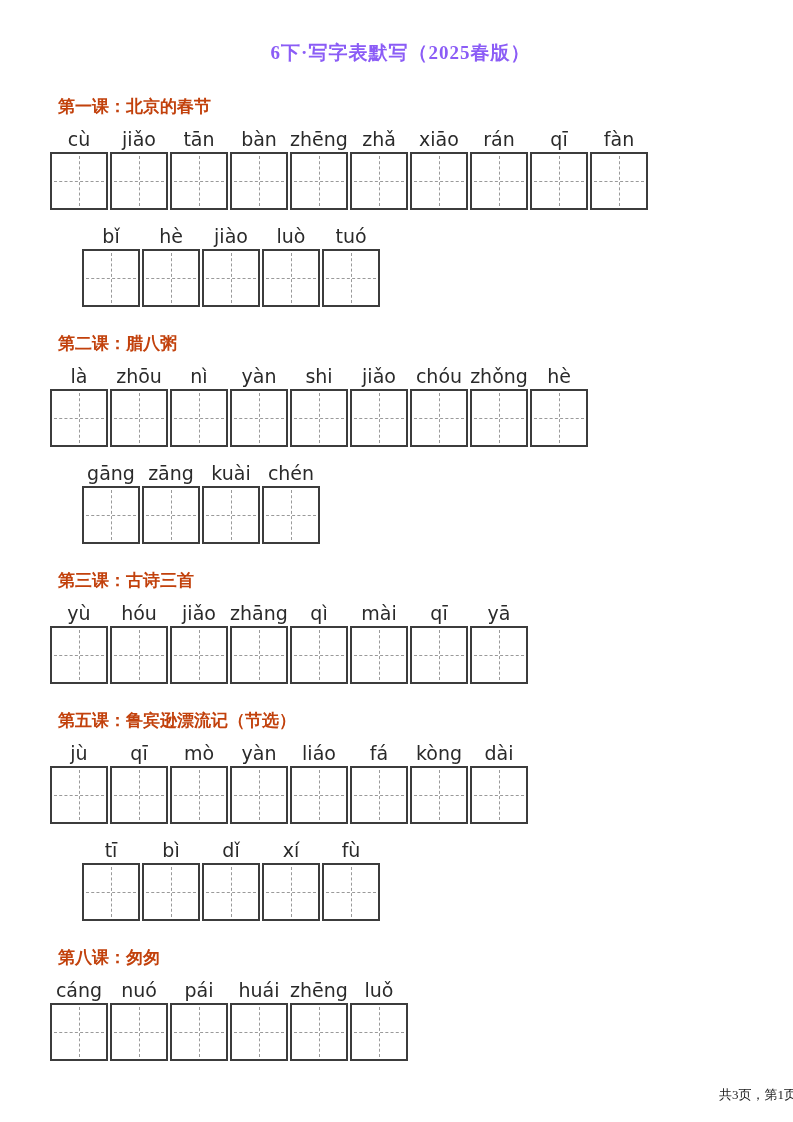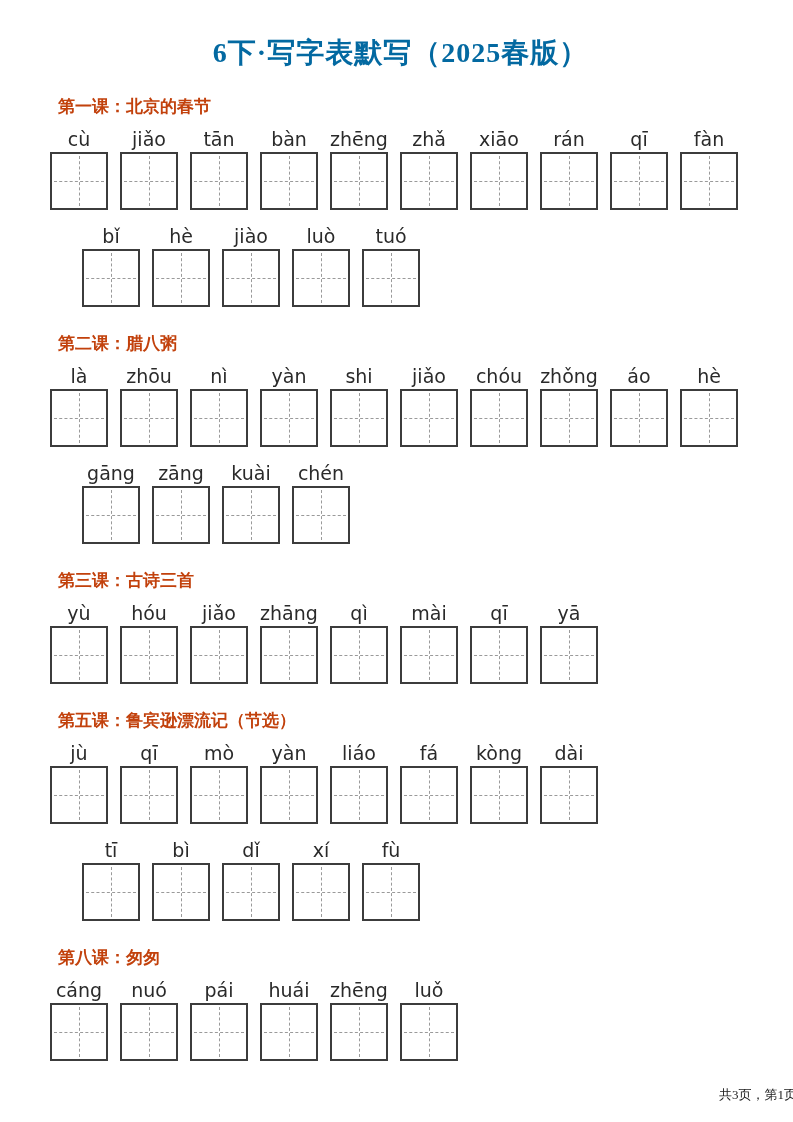--- a/index.html
+++ b/index.html
@@ -12,37 +12,37 @@
     position: relative;
     width: 793px;
     height: 1122px;
     margin: 0 auto;
     background: #ffffff;
     padding: 36px 42px 0 50px;
     overflow: hidden;
   }
   .title {
     text-align: center;
-    font-size: 28px;
+    font-size: 19px;
     font-weight: bold;
     line-height: 34px;
     letter-spacing: 1px;
-    color: #0369a1;
+    color: #8b5cf6;
   }
   .section-heading {
     margin: 26px 0 0 8px;
     font-size: 17px;
     font-weight: 600;
     line-height: 22px;
     color: #c2410c;
   }
   .grid-row {
     display: flex;
     flex-wrap: nowrap;
-    column-gap: 12px;
+    column-gap: 2px;
     margin-top: 8px;
   }
   .grid-row.second { margin-top: 13px; padding-left: 32px; }
   .cell {
     display: flex;
     flex-direction: column;
     align-items: center;
     width: 58px;
     flex: 0 0 auto;
   }
@@ -191,24 +191,20 @@
         </div>
         <div class="cell">
           <div class="pinyin">chóu</div>
           <div class="tian-box"></div>
         </div>
         <div class="cell">
           <div class="pinyin">zhǒng</div>
           <div class="tian-box"></div>
         </div>
         <div class="cell">
-          <div class="pinyin">áo</div>
-          <div class="tian-box"></div>
-        </div>
-        <div class="cell">
           <div class="pinyin">hè</div>
           <div class="tian-box"></div>
         </div>
       </div>
       <div class="grid-row second">
         <div class="cell">
           <div class="pinyin">gāng</div>
           <div class="tian-box"></div>
         </div>
         <div class="cell">

